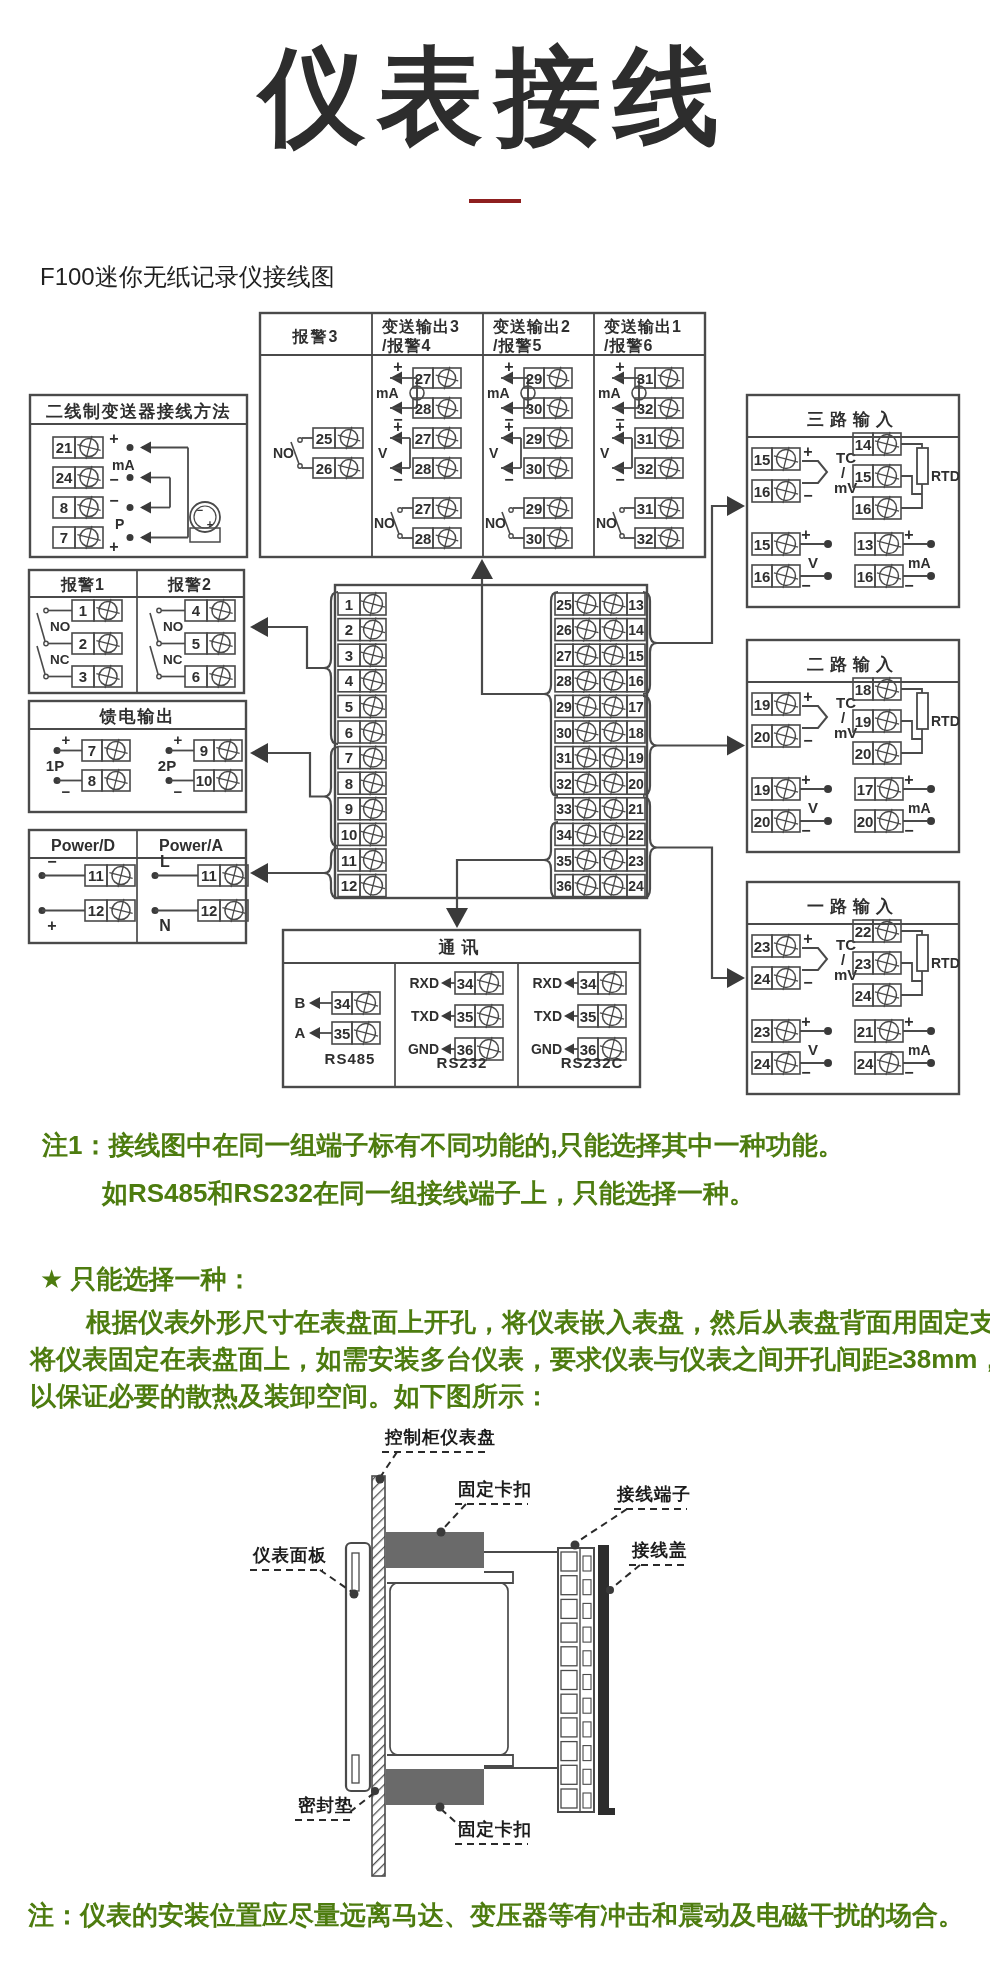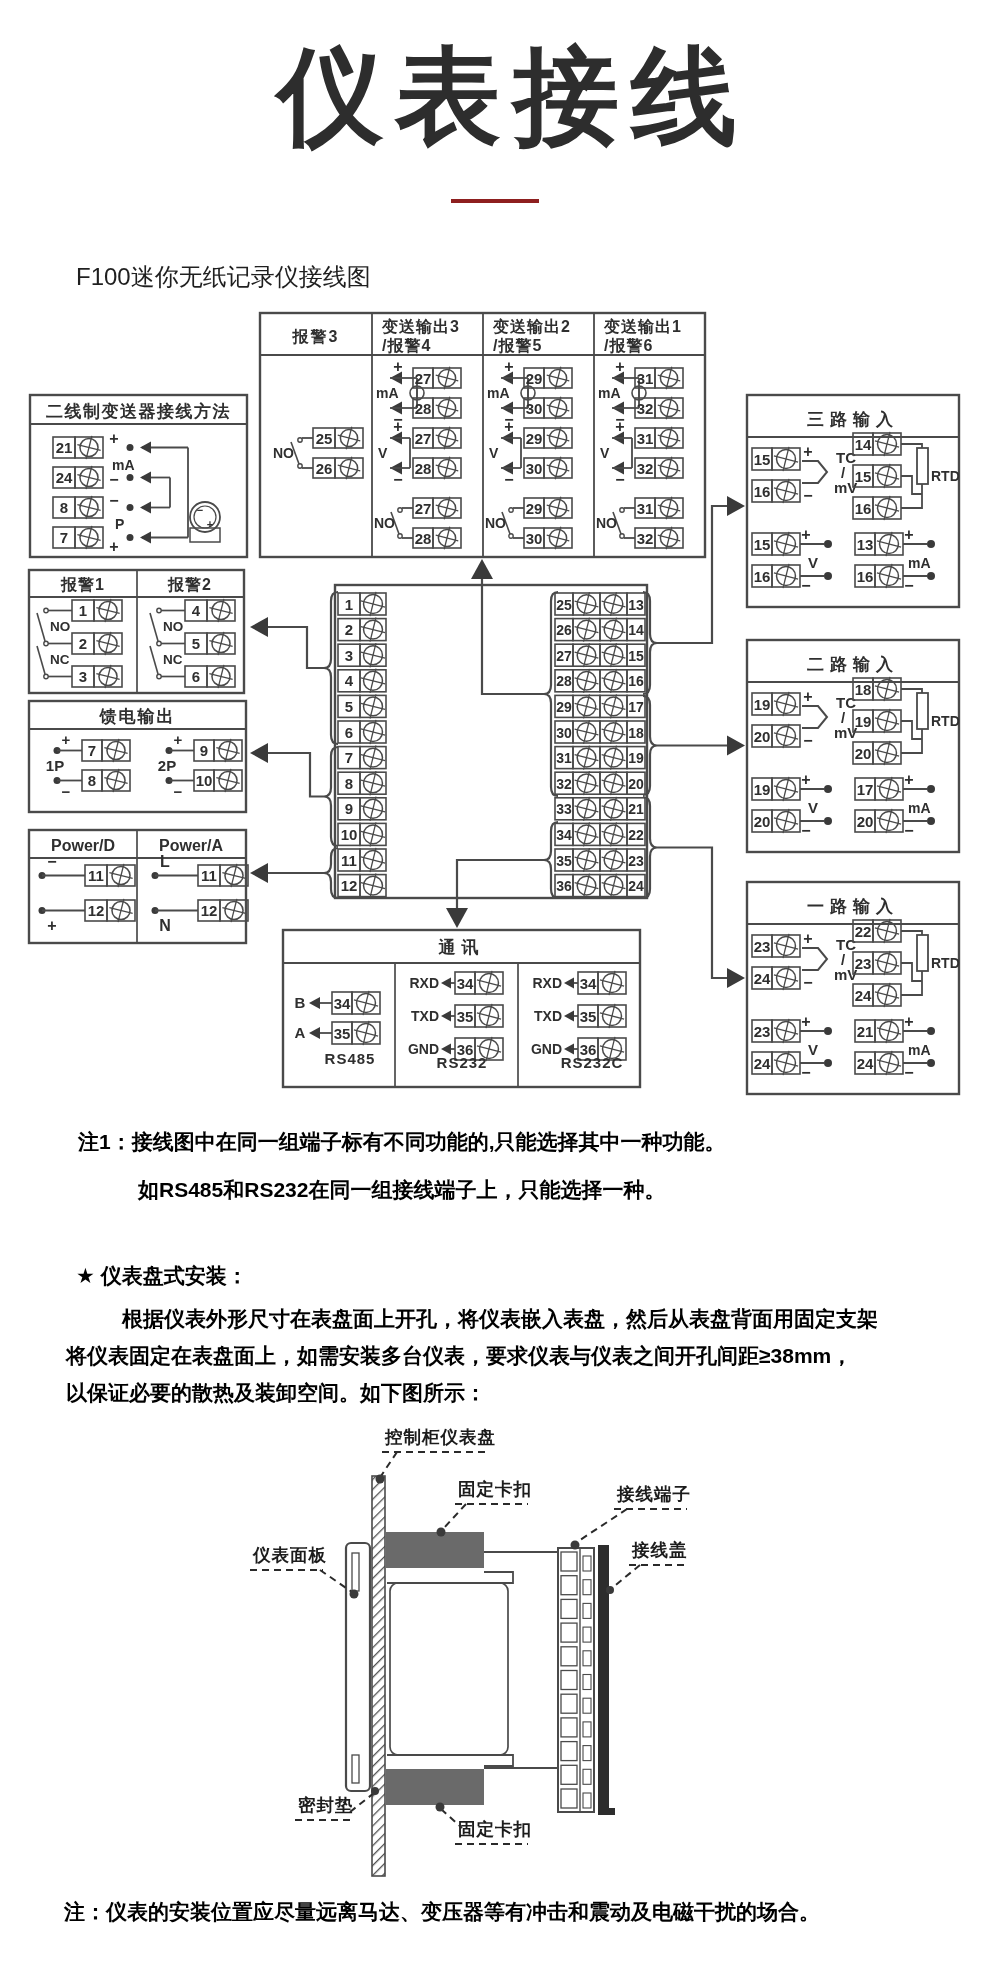--- a/index.html
+++ b/index.html
@@ -1,25 +1,25 @@
 <!DOCTYPE html>
 <html><head>
 <meta charset="utf-8">
 <style>
   html,body{margin:0;padding:0;background:#fff;}
   #page{position:relative;width:990px;height:1982px;background:#fff;overflow:hidden;
         font-family:"Liberation Sans","DejaVu Sans",sans-serif;}
   #diagram-svg{position:absolute;left:0;top:0;
         font-family:"Liberation Sans","DejaVu Sans",sans-serif;}
-  .abs{position:absolute;white-space:nowrap;padding-left:36px;}
+  .abs{position:absolute;white-space:nowrap;}
   .big-title{left:0;right:0;top:26px;text-align:center;font-size:106px;font-weight:900;
         letter-spacing:12px;color:#2d2d2d;}
   .accent{left:50%;transform:translateX(-50%);top:199px;width:52px;height:4px;background:#8e1f1f;}
   .subtitle{left:40px;top:261px;font-size:24px;font-weight:500;color:#1f1f1f;}
-  .note{color:#000000;font-weight:600;font-size:21px;}
+  .note{color:#4d7c0f;font-weight:600;font-size:26px;}
   .n1{left:42px;top:1128px;}
   .n2{left:102px;top:1176px;}
   .heading{left:40px;top:1262px;font-weight:700;}
   .p1{left:86px;top:1305px;}
   .p2{left:30px;top:1342px;}
   .p3{left:30px;top:1379px;}
   .bottom{left:28px;top:1898px;}
 </style>
 </head>
 <body>
@@ -1314,18 +1314,18 @@
         </g>
       </g>
   </svg>
 
   <div class="abs big-title">仪表接线</div>
   <div class="abs accent" style="background: rgb(142, 31, 31);"></div>
   <div class="abs subtitle">F100迷你无纸记录仪接线图</div>
 
   <div class="abs note n1">注1：接线图中在同一组端子标有不同功能的,只能选择其中一种功能。</div>
   <div class="abs note n2">如RS485和RS232在同一组接线端子上，只能选择一种。</div>
-  <div class="abs note heading">★ 仪表盘式安装：</div>
+  <div class="abs note heading">★ 只能选择一种：</div>
   <div class="abs note p1">根据仪表外形尺寸在表盘面上开孔，将仪表嵌入表盘，然后从表盘背面用固定支架</div>
   <div class="abs note p2">将仪表固定在表盘面上，如需安装多台仪表，要求仪表与仪表之间开孔间距≥38mm，</div>
   <div class="abs note p3">以保证必要的散热及装卸空间。如下图所示：</div>
   <div class="abs note bottom">注：仪表的安装位置应尽量远离马达、变压器等有冲击和震动及电磁干扰的场合。</div>
 </div>
 
 </body></html>

